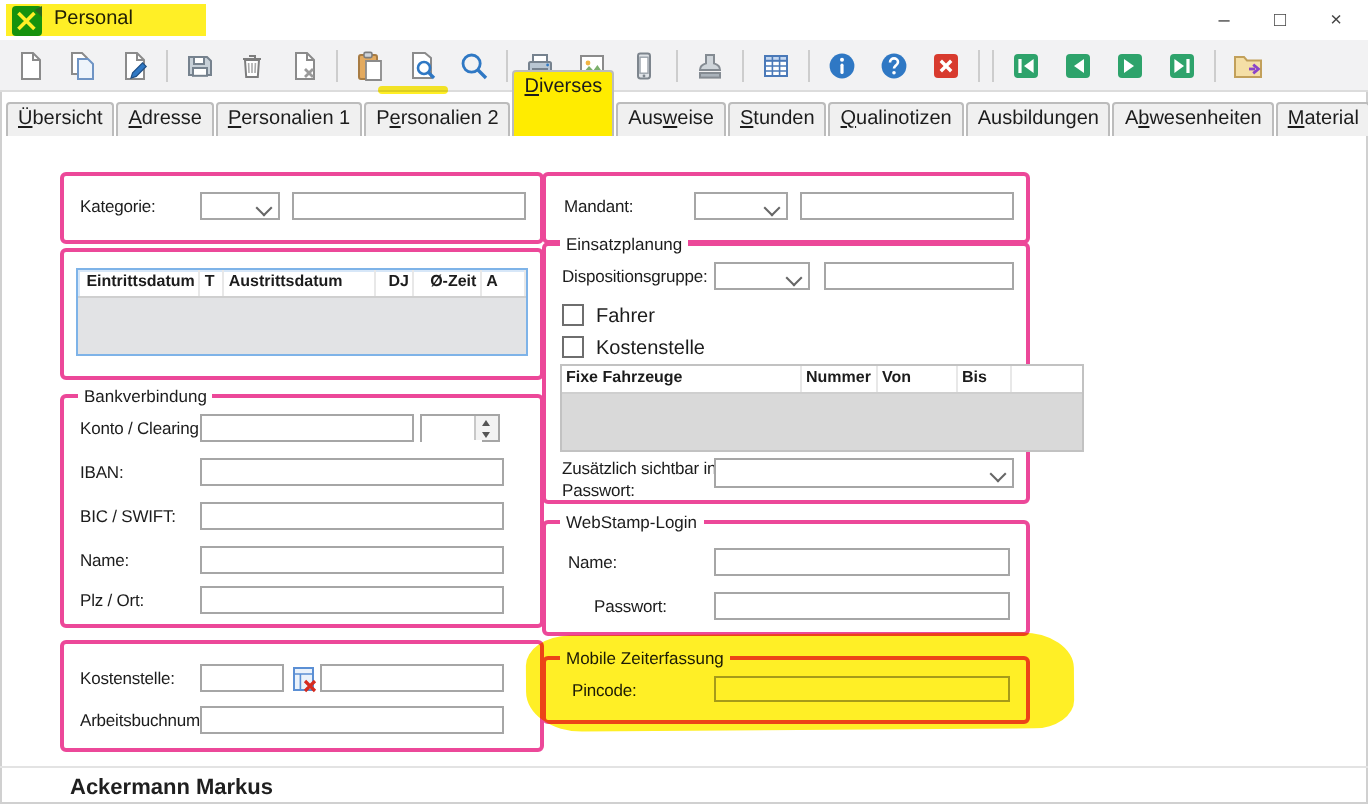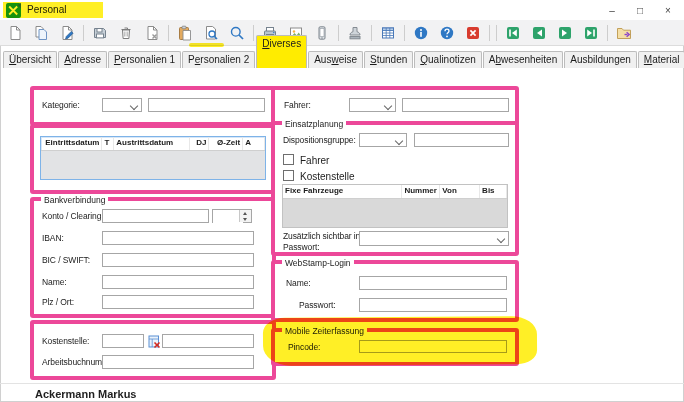--- a/index.html
+++ b/index.html
@@ -21,21 +21,21 @@
   .ticon { width:16px; height:16px; display:block; }
   .tsep { width:1px; height:16px; background:#cdcdcd; margin:0 3px; }
   
   .tabbar { position:absolute; left:3px; top:50px; height:18px; display:flex; align-items:flex-end; }
   .tab { box-sizing:border-box; height:17px; padding:2px 5px 0; font-size:10px; background:#f0f0f0;
     border:1px solid #bcbcbc; border-bottom:none; border-radius:2px 2px 0 0; margin-right:1px; white-space:nowrap; }
   .tab.active { background:#fff; height:33px; }
   .tab.marked { background:var(--hl); }
   .tab u { text-decoration:underline; }
   
-  .group { position:absolute; border:4px solid #ec4899; border-radius:3px; background:#fff; }
+  .group { position:absolute; border:2px solid #ec4899; border-radius:3px; background:#fff; }
   .gtitle { position:absolute; top:-6px; left:7px; background:#fff; padding:0 3px; font-size:8.5px; white-space:nowrap; }
   .flabel { position:absolute; font-size:8.5px; letter-spacing:-0.1px; white-space:nowrap; }
   .tbox { position:absolute; box-sizing:border-box; height:14px; border:1px solid #a6a6a6; background:#fff;
     font:8.5px "Liberation Sans", sans-serif; padding:0 2px; outline:none; }
   .combo { position:absolute; box-sizing:border-box; height:14px; border:1px solid #a6a6a6; background:#fff; }
   .combo .cval { position:absolute; left:2px; top:1px; font-size:8.5px; }
   .chev { position:absolute; right:4px; top:3.5px; width:5px; height:5px;
     border-right:1px solid #666; border-bottom:1px solid #666; transform:rotate(45deg); }
   .cb { position:absolute; width:11px; height:11px; box-sizing:border-box; border:1px solid #6e6e6e; background:#fff; }
   .cblabel { position:absolute; font-size:10px; white-space:nowrap; }
@@ -248,22 +248,22 @@
 
   <div class="tabbar" id="tabbar">
       <div class="tab"><u>Ü</u>bersicht</div>
       <div class="tab"><u>A</u>dresse</div>
       <div class="tab"><u>P</u>ersonalien 1</div>
       <div class="tab">P<u>e</u>rsonalien 2</div>
       <div class="tab active marked"><u>D</u>iverses</div>
       <div class="tab">Aus<u>w</u>eise</div>
       <div class="tab"><u>S</u>tunden</div>
       <div class="tab"><u>Q</u>ualinotizen</div>
+      <div class="tab">Ausbildungen</div>
       <div class="tab">A<u>b</u>wesenheiten</div>
-      <div class="tab">Ausbildungen</div>
       <div class="tab"><u>M</u>aterial</div>
     </div>
 
   <div class="group" style="left:30px;top:86px;width:238px;height:32px">
     <span class="flabel" style="left:8px;top:10px">Kategorie:</span>
     <div class="combo" style="left:68px;top:8px;width:40px">
       <span class="cval"></span>
       <span class="chev"></span>
     </div>
     <input class="tbox" style="left: 114px; top: 8px; width: 117px;" value="">
@@ -311,41 +311,41 @@
           <rect x="3" y="2" width="9.5" height="11" fill="#eaf2fb" stroke="#5b8fd4"></rect>
           <path d="M3 5h9.5M6.2 5v8" stroke="#5b8fd4" stroke-width="0.8"></path>
           <path d="M8.5 8.5l5 5m0-5l-5 5" stroke="#d62b1f" stroke-width="1.6"></path>
         </svg></span>
     <input class="tbox" style="left: 128px; top: 10px; width: 92px;" value="">
     <span class="flabel" style="left:8px;top:33px">Arbeitsbuchnummer:</span>
     <input class="tbox" style="left: 68px; top: 31px; width: 152px;" value="">
   </div>
 
   <div class="group" style="left:271px;top:86px;width:240px;height:32px">
-    <span class="flabel" style="left:9px;top:10px">Fahrer:</span>
+    <span class="flabel" style="left:9px;top:10px">Mandant:</span>
     <div class="combo" style="left:74px;top:8px;width:47px">
       <span class="cval"></span>
       <span class="chev"></span>
     </div>
     <input class="tbox" style="left: 127px; top: 8px; width: 107px;" value="">
   </div>
 
   <div class="group" style="left:271px;top:121px;width:240px;height:127px">
     <span class="gtitle">Einsatzplanung</span>
     <span class="flabel" style="left:8px;top:10px">Dispositionsgruppe:</span>
     <div class="combo" style="left:84px;top:8px;width:48px">
       <span class="cval"></span>
       <span class="chev"></span>
     </div>
     <input class="tbox" style="left: 139px; top: 8px; width: 95px;" value="">
     <span class="cb" style="left:8px;top:29px"></span>
     <span class="cblabel" style="left:25px;top:30px">Fahrer</span>
     <span class="cb" style="left:8px;top:45px"></span>
     <span class="cblabel" style="left:25px;top:46px">Kostenstelle</span>
-    <div class="grid" style="left:7px;top:59px;width:226px;height:44px">
+    <div class="grid" style="left:7px;top:59px;width:262px;height:44px">
       <div class="ghead" id="fahrzeuge-header">
           <div class="hcell" style="width: 120px;">Fixe Fahrzeuge</div>
           <div class="hcell" style="width: 38px;">Nummer</div>
           <div class="hcell" style="width: 40px;">Von</div>
           <div class="hcell" style="width: 27px;">Bis</div>
         </div>
       <div class="gbody b2"></div>
     </div>
     <span class="flabel" style="left:8px;top:106px;width:78px;white-space:normal;line-height:1.3">Zusätzlich sichtbar in Passwort:</span>
     <div class="combo" style="left:84px;top:106px;width:150px;height:15px">

